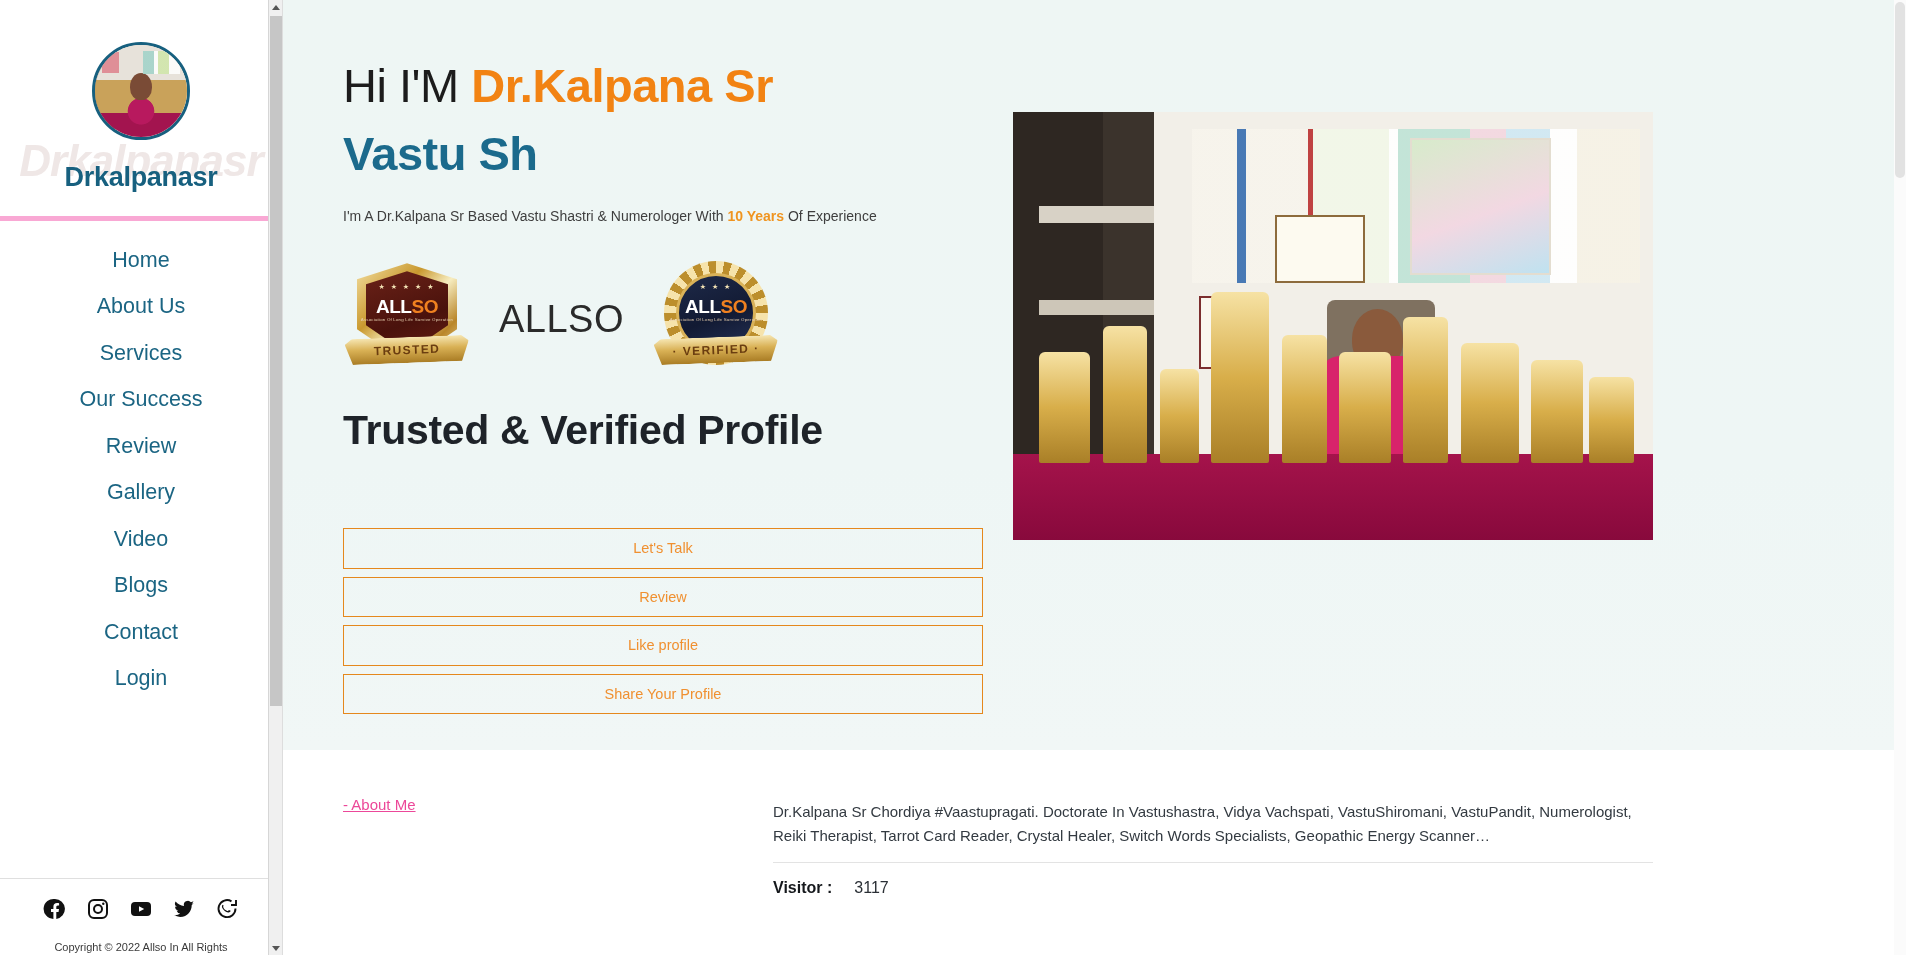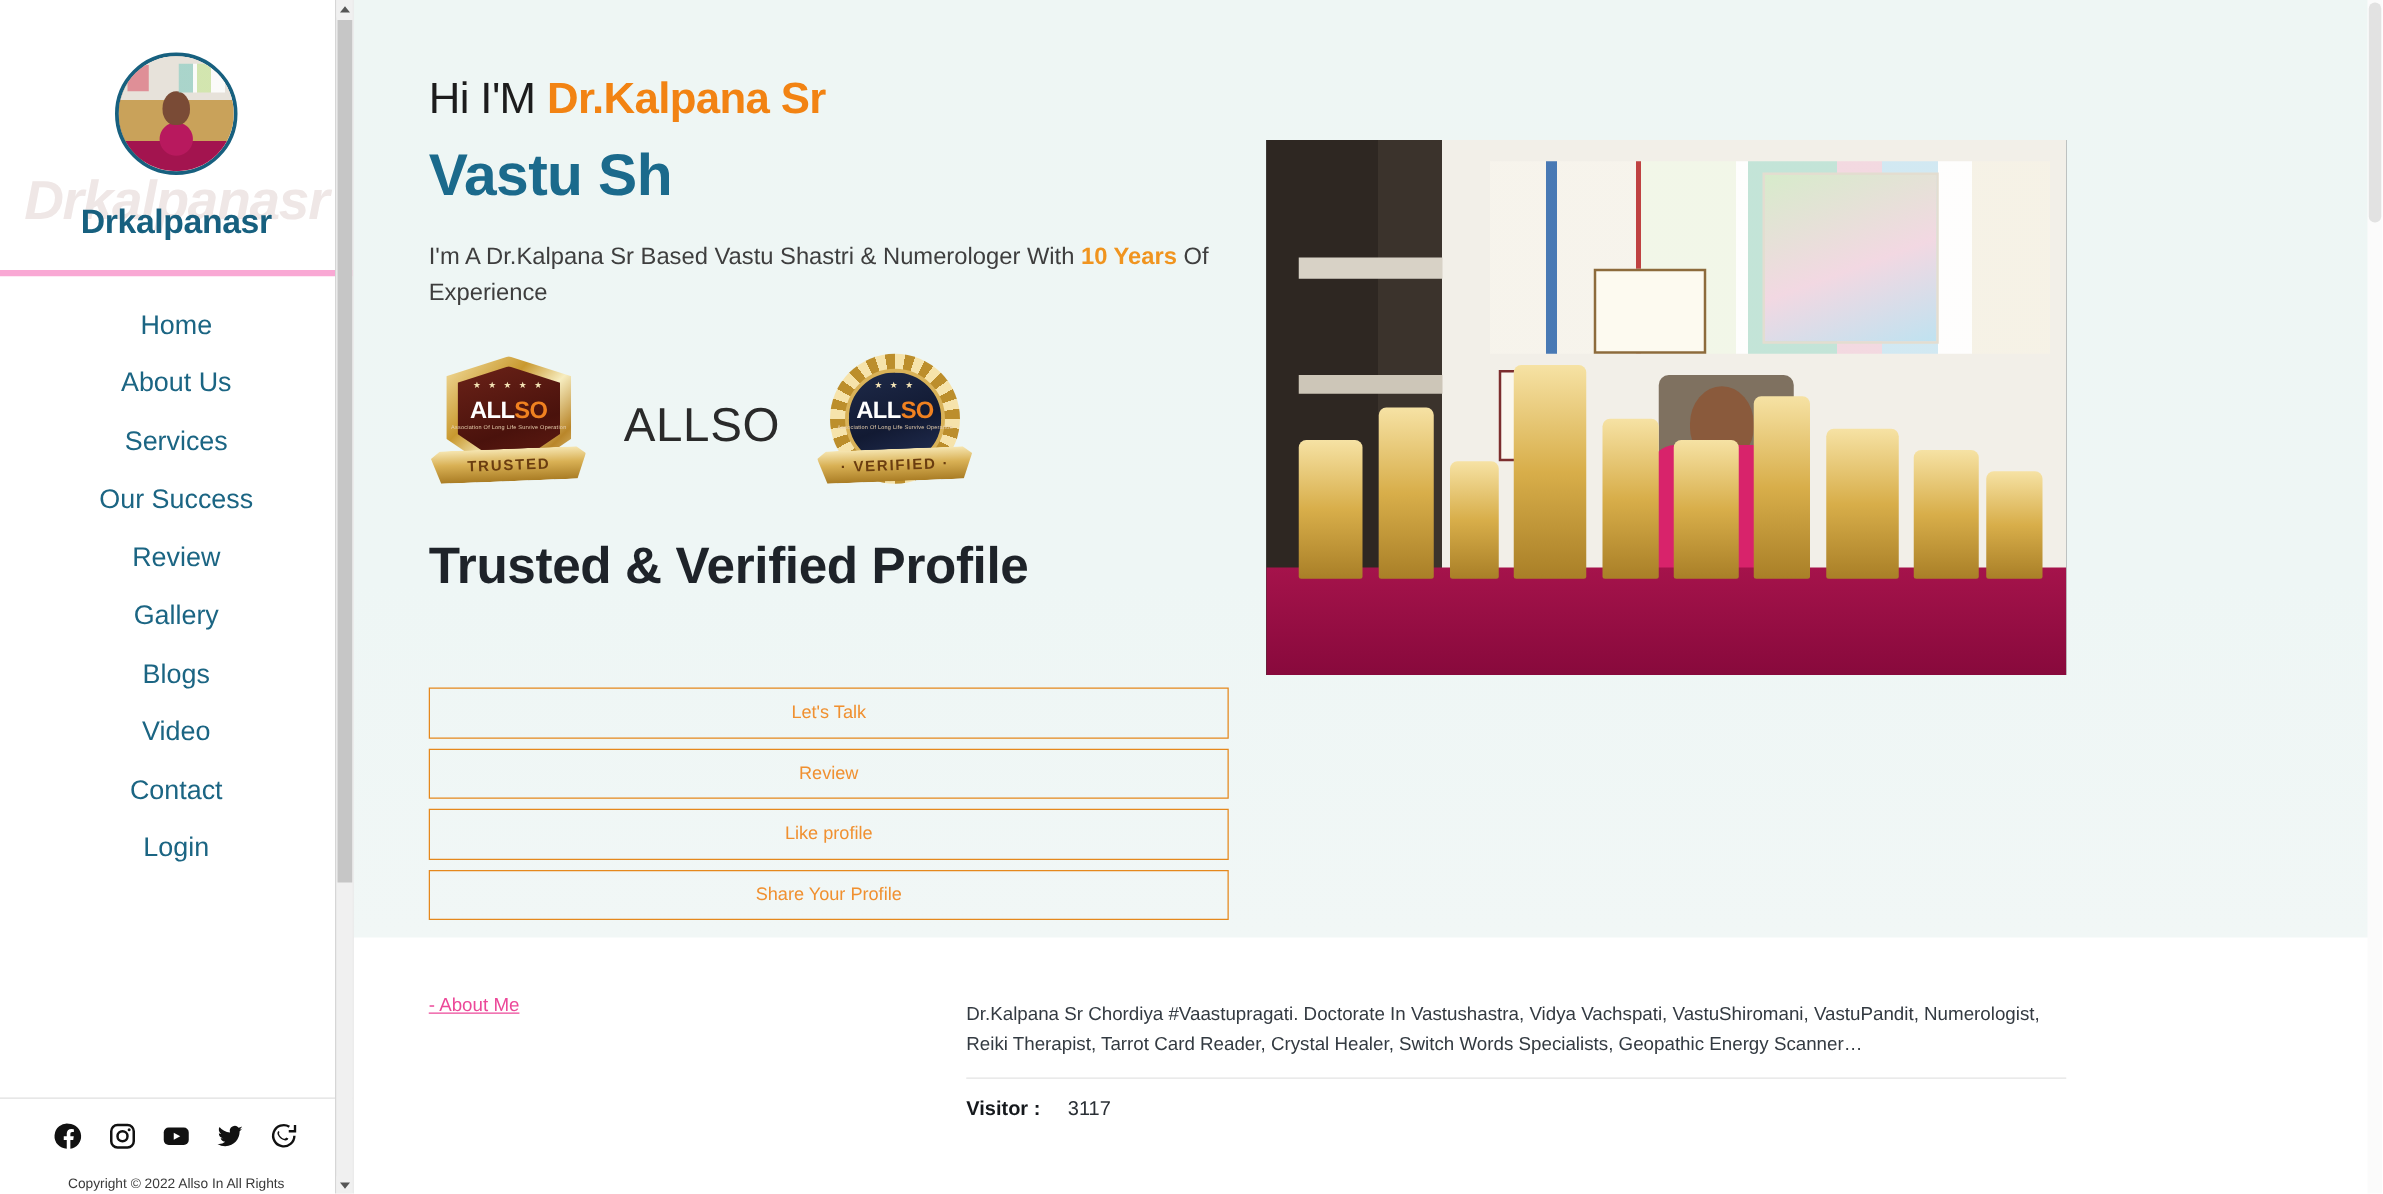--- a/index.html
+++ b/index.html
@@ -233,42 +233,42 @@
 
   .hero-inner {
     display: flex;
     padding: 58px 56px 0 60px;
     gap: 30px;
   }
 
   .hero-left { width: 640px; flex: 0 0 640px; }
 
   .hl-line1 {
-    font-size: 35px;
+    font-size: 47px;
     font-weight: 400;
     color: #1c1c1c;
     line-height: 1.18;
     letter-spacing: -0.5px;
     white-space: nowrap;
   }
   .hl-line1 .accent {
     color: #f28313;
     font-weight: 700;
   }
   .hl-line2 {
     font-size: 47px;
     font-weight: 700;
     color: #1b6a8c;
     line-height: 1.25;
     margin-top: 12px;
     letter-spacing: -0.5px;
   }
   .hl-sub {
     margin-top: 22px;
-    font-size: 19px;
+    font-size: 14px;
     color: #3e3e3e;
     line-height: 1.5;
   }
   .hl-sub .years { color: #f0941f; font-weight: 700; }
 
   .badges-row {
     display: flex;
     align-items: center;
     gap: 28px;
     margin-top: 32px;
@@ -583,22 +583,22 @@
       </div>
     </div>
 
     <nav class="nav">
       <a class="nav-item">Home</a>
       <a class="nav-item">About Us</a>
       <a class="nav-item">Services</a>
       <a class="nav-item">Our Success</a>
       <a class="nav-item">Review</a>
       <a class="nav-item">Gallery</a>
+      <a class="nav-item">Video</a>
       <a class="nav-item">Blogs</a>
-      <a class="nav-item">Video</a>
       <a class="nav-item">Contact</a>
       <a class="nav-item">Login</a>
     </nav>
 
     <div class="sidebar-bottom">
       <div class="socials">
         <span class="soc">
           <svg viewBox="0 0 24 24" fill="currentColor">
               <path d="M12 2a10 10 0 1 0-1.6 19.9v-7h-2.4v-2.9h2.4V9.8c0-2.4 1.4-3.7 3.6-3.7 1 0 2.1.2 2.1.2v2.3h-1.2c-1.2 0-1.6.75-1.6 1.5V12h2.7l-.43 2.9h-2.27v7A10 10 0 0 0 12 2z"></path>
             </svg>

